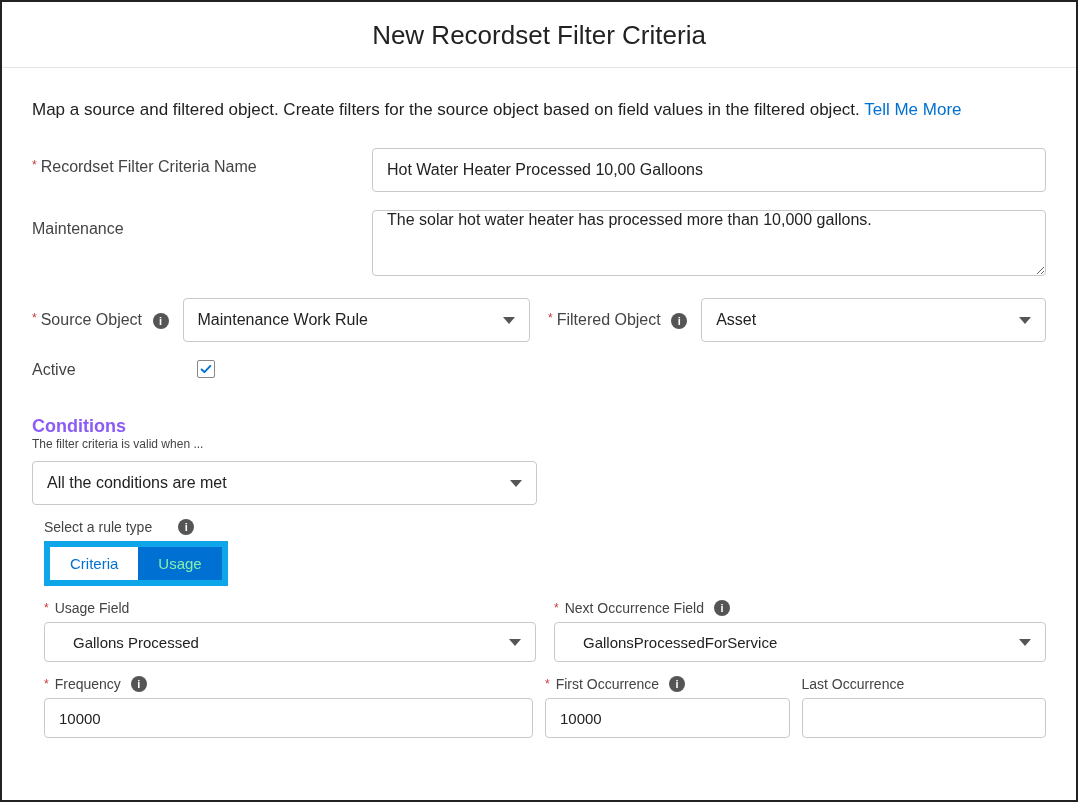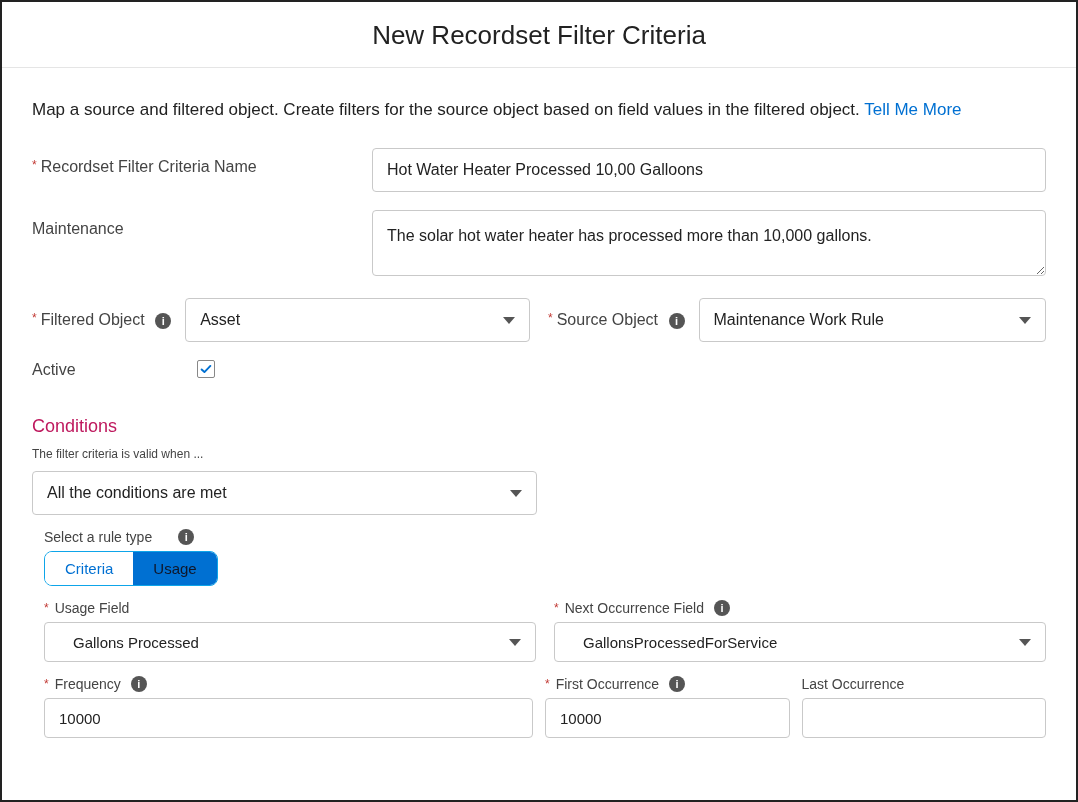--- a/index.html
+++ b/index.html
@@ -14,21 +14,21 @@
   .label-col { width:340px; padding-top:10px; font-size:16px; color:#444; }
   .label-col.slim { width:165px; }
   .req::before { content:"*"; color:#c23934; margin-right:4px; font-size:12px; vertical-align:top; }
   .field-col { flex:1; }
   .text-input {
     width:100%; height:44px; border:1px solid #c9c9c9; border-radius:4px;
     padding:0 14px; font-size:16px; color:#222; outline:none;
   }
   .textarea {
     width:100%; height:66px; border:1px solid #c9c9c9; border-radius:4px;
-    padding:16px 14px; font-size:16px; color:#222; resize:both; outline:none;
+    padding:0 14px; font-size:16px; color:#222; resize:both; outline:none;
     font-family:inherit;
   }
   .dual-row { display:flex; gap:18px; align-items:center; margin-bottom:18px; }
   .dual-cell { flex:1; display:flex; align-items:center; gap:14px; }
   .dual-label { font-size:16px; color:#444; white-space:nowrap; }
   .select {
     position:relative; flex:1; height:44px; border:1px solid #c9c9c9; border-radius:4px;
     display:flex; align-items:center; padding:0 14px; font-size:16px; cursor:pointer; background:#fff;
   }
   .select .value { flex:1; color:#222; }
@@ -40,25 +40,25 @@
     display:inline-flex; width:16px; height:16px; border-radius:50%; background:#555;
     color:#fff; font-size:11px; font-weight:bold; align-items:center; justify-content:center;
     margin-left:6px; font-style:normal; cursor:help;
   }
   .checkbox {
     width:18px; height:18px; border:1px solid #888; border-radius:2px;
     display:inline-flex; align-items:center; justify-content:center; cursor:pointer;
     background:#fff;
   }
   .checkbox svg { width:14px; height:14px; }
-  .section-title { font-size:18px; font-weight:400; color:#be185d; margin-top:36px; margin-bottom:10px; }
+  .section-title { font-size:18px; font-weight:700; color:#8b5cf6; margin-top:36px; }
   .helper { font-size:12px; color:#444; margin-bottom:10px; }
-  .toggle-group { display:inline-flex; border:1px solid #0ea5e9; border-radius:8px; overflow:hidden; }
+  .toggle-group { display:inline-flex; border:6px solid #0ea5e9; border-radius:0; overflow:hidden; }
   .toggle-btn { padding:8px 20px; font-size:15px; cursor:pointer; background:#fff; color:#0070d2; border:none; outline:none; }
-  .toggle-btn.active { background:#0070d2; color:#0f172a; }
+  .toggle-btn.active { background:#0070d2; color:#86efac; }
   .sub-area { padding-left:12px; }
   .cond-select { width:505px; }
   .rule-label { font-size:14px; color:#444; margin-top:14px; margin-bottom:6px; display:flex; align-items:center; gap:20px; }
   .grid2 { display:flex; gap:18px; margin-top:14px; }
   .grid2 .col { flex:1; }
   .small-label { font-size:14px; color:#444; margin-bottom:6px; display:flex; align-items:center; gap:4px; }
   .small-label .req-star { color:#c23934; font-size:12px; margin-right:2px; }
   .sel40 { height:40px;padding-left:28px; }
   .inp40 { height:40px; font-size:15px; }
   .grid-half .select { height:40px; font-size:15px; }
@@ -91,35 +91,35 @@
     <div class="row">
       <div class="label-col">Maintenance</div>
       <div class="field-col">
         <textarea class="textarea" style="">The solar hot water heater has processed more than 10,000 gallons.</textarea>
       </div>
     </div>
 
     <div class="dual-row">
       <div class="dual-cell">
         <div class="dual-label">
+          <span class="req">Source Object</span>
+          <span class="info-icon">i</span>
+        </div>
+        <div class="select">
+          <span class="value">Maintenance Work Rule</span>
+          <span class="caret"></span>
+        </div>
+      </div>
+      <div class="dual-cell">
+        <div class="dual-label">
           <span class="req">Filtered Object</span>
           <span class="info-icon">i</span>
         </div>
         <div class="select">
           <span class="value">Asset</span>
-          <span class="caret"></span>
-        </div>
-      </div>
-      <div class="dual-cell">
-        <div class="dual-label">
-          <span class="req">Source Object</span>
-          <span class="info-icon">i</span>
-        </div>
-        <div class="select">
-          <span class="value">Maintenance Work Rule</span>
           <span class="caret"></span>
         </div>
       </div>
     </div>
 
     <div class="row" style="align-items:center;">
       <div class="label-col slim" style="padding-top:0;">Active</div>
       <div>
         <span class="checkbox">
           <svg viewBox="0 0 16 16">

